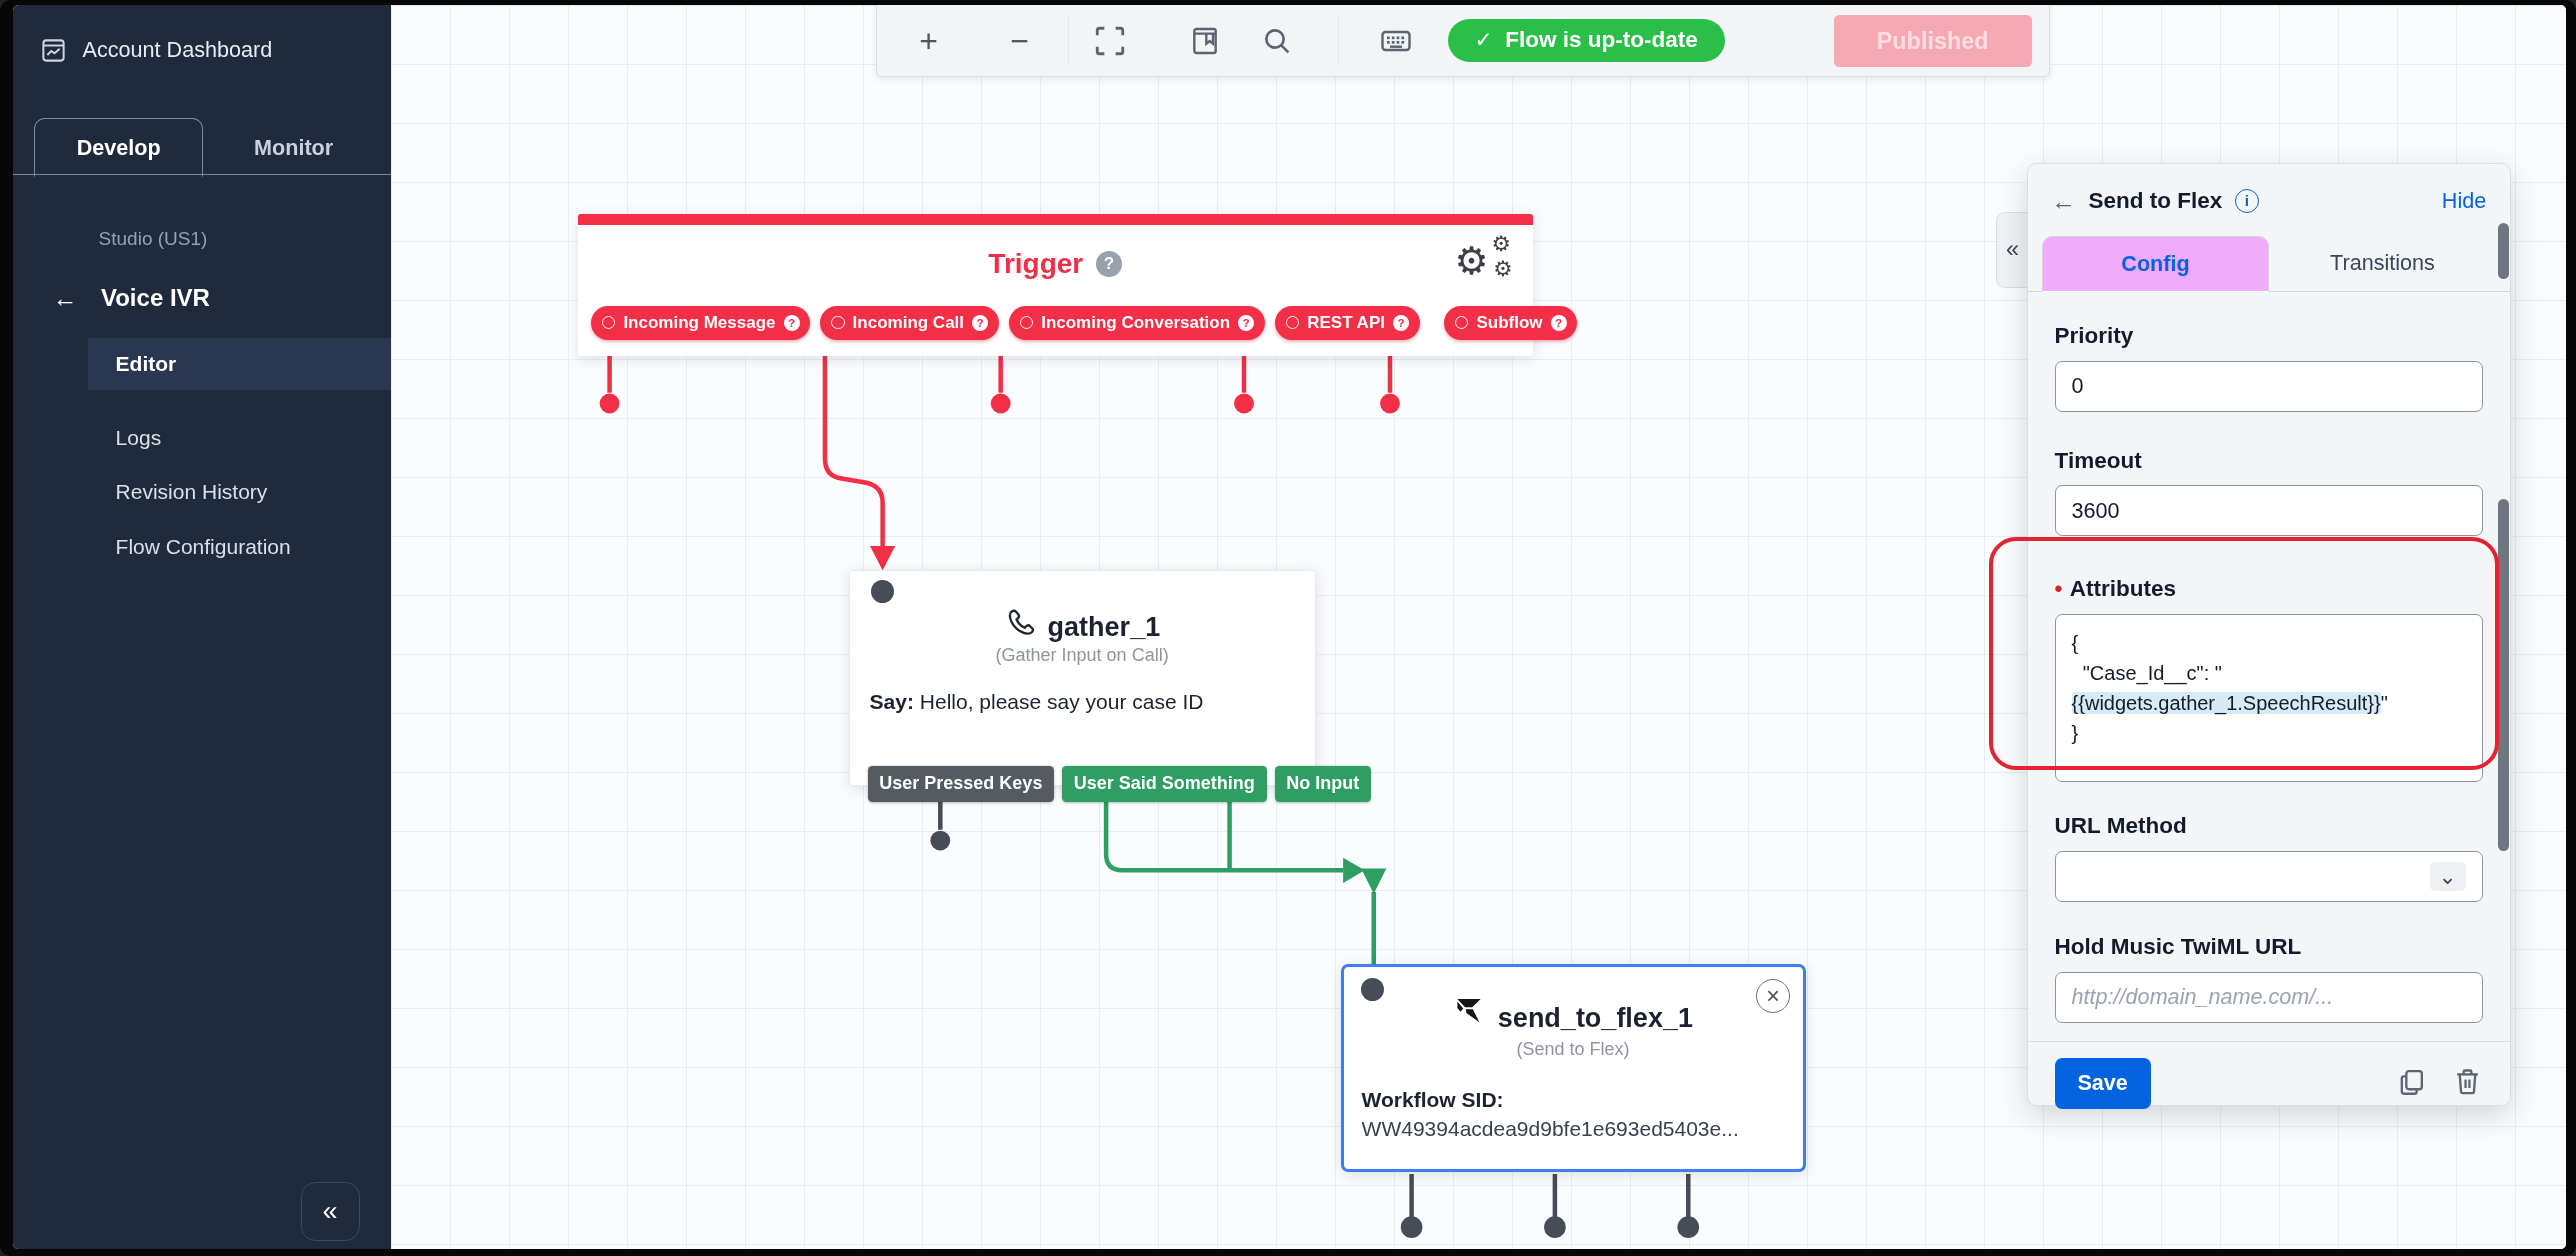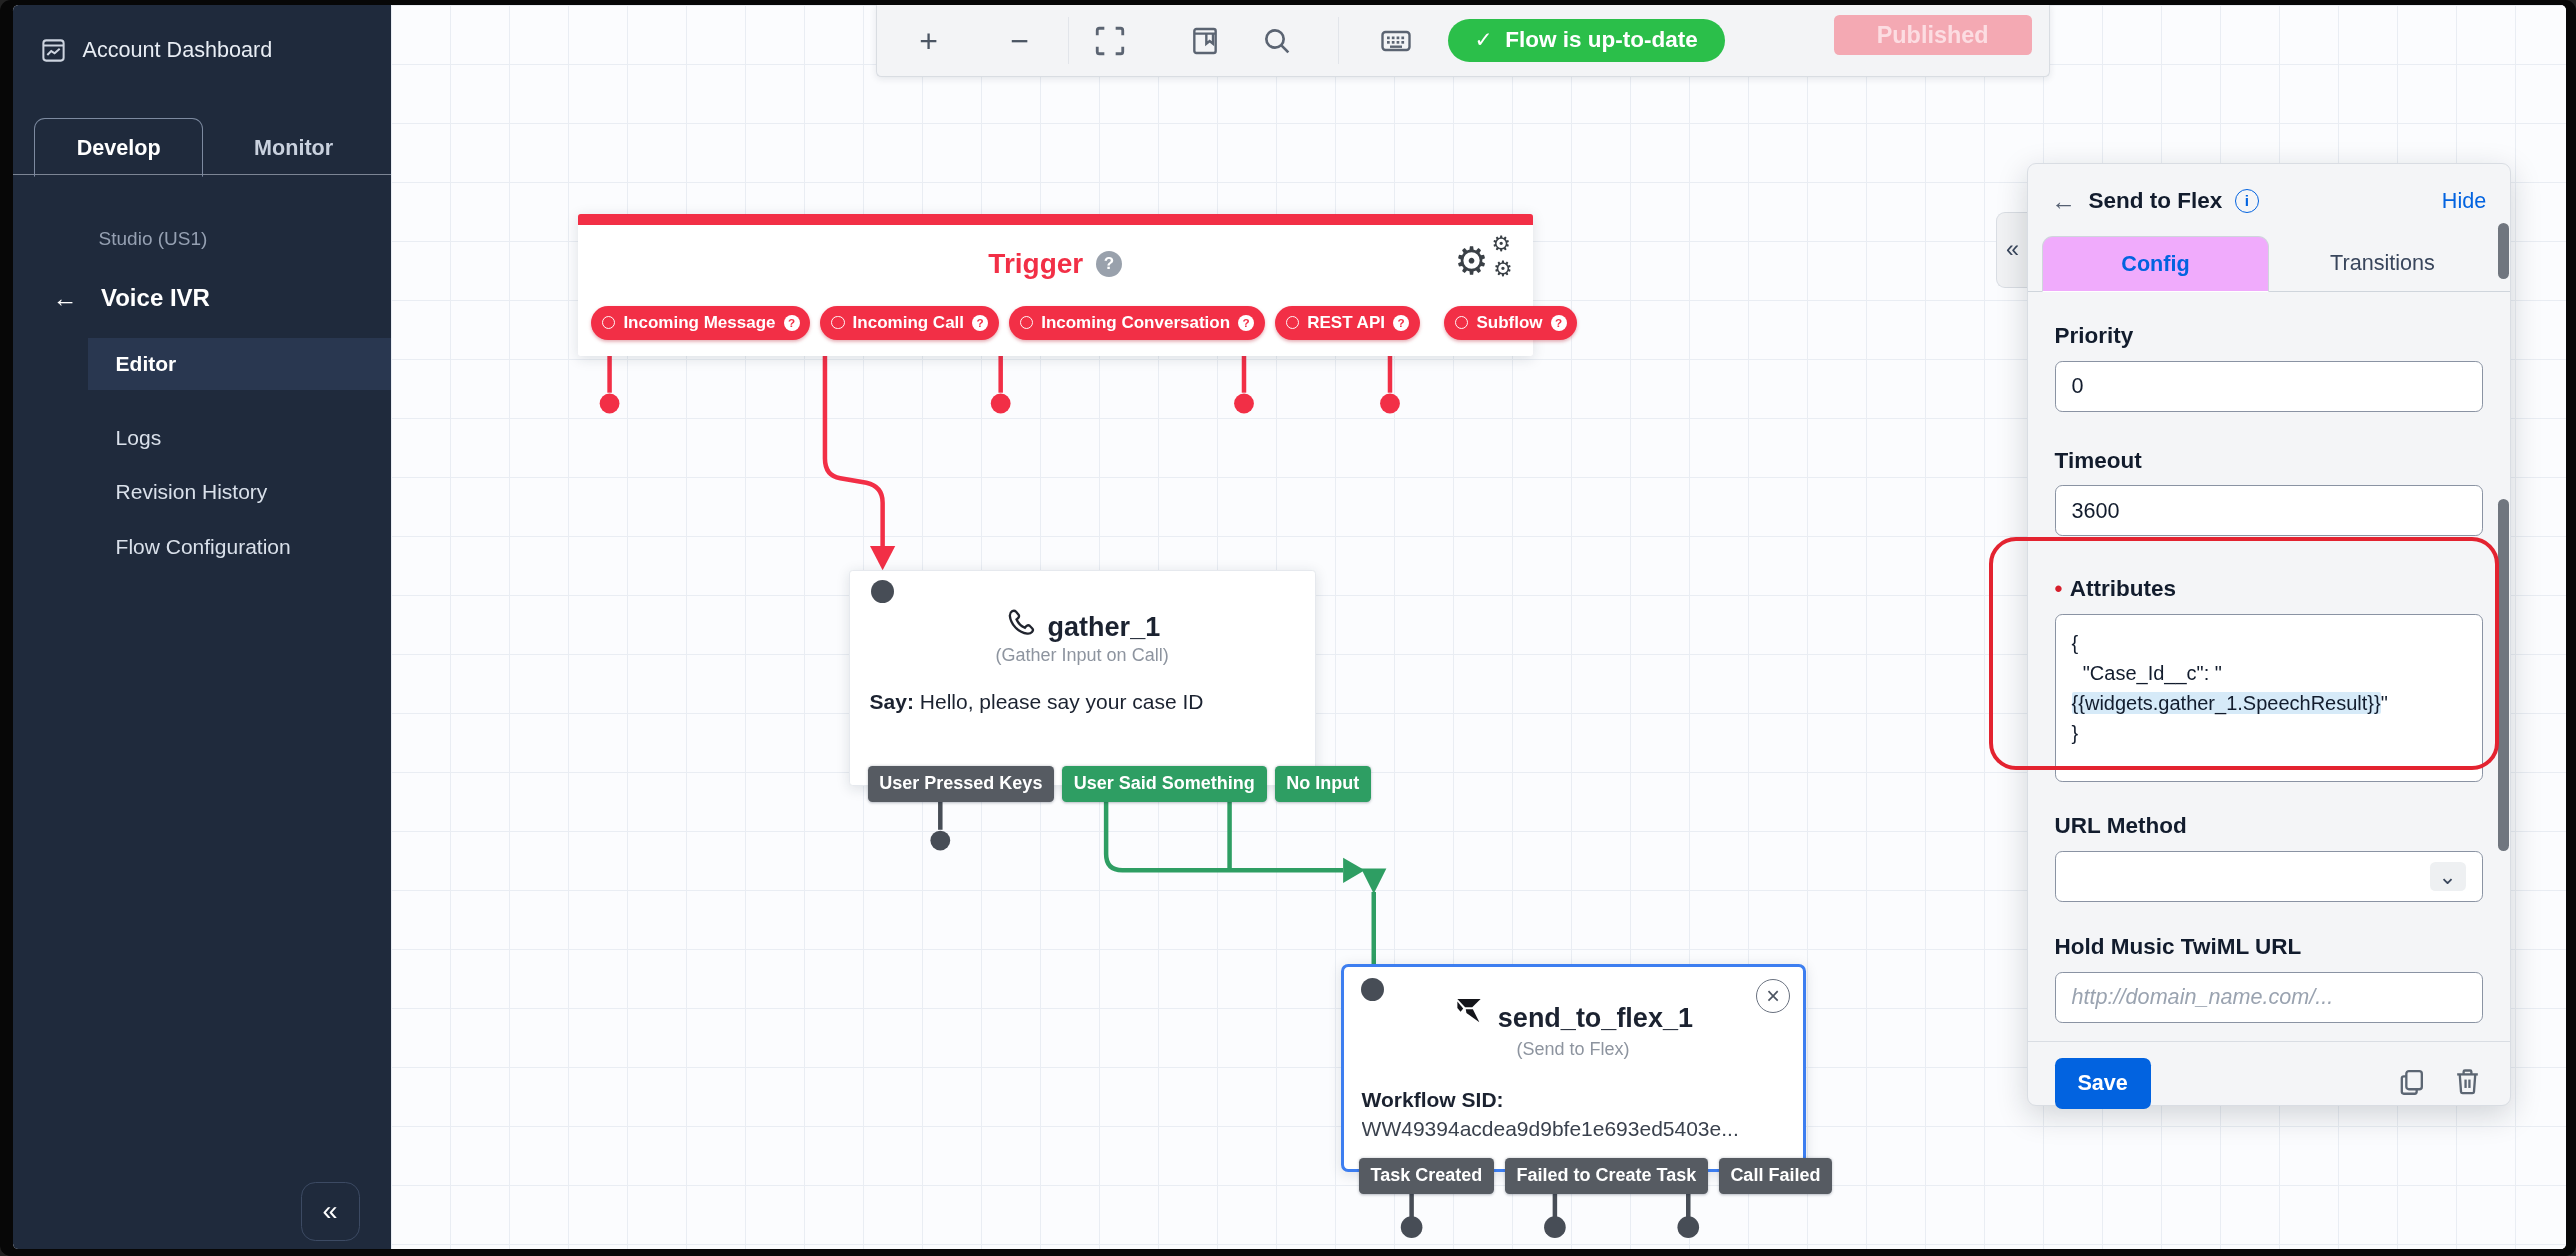--- a/index.html
+++ b/index.html
@@ -31,21 +31,21 @@
   .nav-item.active{background:var(--sidebarActive,#293750);font-weight:bold;color:#fff;}
   .collapse-btn{position:absolute;left:288px;top:1177px;width:59px;height:59px;border-radius:14.4px;border:1.8px solid #3c4a63;background:transparent;color:#fff;font-size:27px;display:flex;align-items:center;justify-content:center;cursor:pointer;}
 
   
   .toolbar{position:absolute;left:863px;top:0;width:1174px;height:72px;background:#f3f4f6;border:0.9px solid #d9dde2;border-top:none;border-radius:0 0 5.4px 5.4px;box-shadow:0 1.8px 7.2px rgba(25,35,55,.10);z-index:5;}
   .tb-icon{position:absolute;top:0;height:72px;display:flex;align-items:center;justify-content:center;color:#5b6472;cursor:pointer;}
   .tb-sep{position:absolute;top:12.6px;height:47px;width:0.9px;background:#e2e5ea;}
   .tb-glyph{font-size:32px;line-height:1;color:#4b5563;}
   .status-pill{position:absolute;left:571px;top:14.4px;height:43px;padding:0 27px;background:var(--statusGreen,#2bbf4a);border-radius:23.4px;display:flex;align-items:center;gap:12.6px;color:#fff;font-size:22.5px;font-weight:bold;}
   .status-pill .chk{font-size:21.6px;font-weight:normal;}
-  .published-btn{position:absolute;left:957px;top:10.8px;width:198px;height:40px;background:var(--published,#f4a9b3);color:#fcdde2;border:none;border-radius:5.4px;font-size:23.4px;font-weight:bold;cursor:default;}
+  .published-btn{position:absolute;left:957px;top:10.8px;width:198px;height:52px;background:var(--published,#f4a9b3);color:#fcdde2;border:none;border-radius:5.4px;font-size:23.4px;font-weight:bold;cursor:default;}
 
   
   .card{position:absolute;background:#fff;box-shadow:0 2.7px 12.6px rgba(25,35,55,.13);z-index:3;}
   .trigger-card{left:565px;top:209px;width:955px;height:142px;border-radius:2.7px;}
   .trigger-bar{height:11.7px;background:var(--red,#f22f46);border-radius:2.7px 2.7px 0 0;}
   .trigger-head{position:absolute;left:0;right:0;top:34px;display:flex;justify-content:center;align-items:center;gap:12.6px;}
   .trigger-title{color:var(--red,#f22f46);font-size:28px;font-weight:bold;}
   .help-badge{width:26px;height:26px;border-radius:50%;background:#99a1ac;color:#fff;font-size:17px;font-weight:bold;display:flex;align-items:center;justify-content:center;cursor:pointer;}
   .gears{position:absolute;right:20px;top:21.6px;width:58px;height:47px;color:#3a4046;cursor:pointer;}
   .gears .g1{position:absolute;left:0;top:7.2px;font-size:38px;line-height:1;}
@@ -215,25 +215,20 @@
             <path d="M3 3 H21 L14.5 9.5 H9 Z"></path>
             <path d="M9.5 11 H15 L20 21 L10 14 Z"></path>
             <path d="M3 5 L7.5 10.5 L5.5 13 L3 10 Z"></path>
           </svg>
       <span class="w-title">send_to_flex_1</span>
     </div>
     <div class="close-circ">×</div>
     <div class="w-sub" style="top:72px;">(Send to Flex)</div>
     <div class="wf-label">Workflow SID:</div>
     <div class="wf-sid">WW49394acdea9d9bfe1e693ed5403e...</div>
-    <div class="tag-row" style="left:15.3px;top:191px;gap:10.8px;">
-      <div class="tag dark">Task Created</div>
-      <div class="tag dark">Failed to Create Task</div>
-      <div class="tag dark">Call Failed</div>
-    </div>
   </div>
   <div class="entry-dot" style="left:1348px;top:973px;"></div>
 
   <aside class="sidebar">
     <div class="acct">
       <svg width="27" height="27" viewBox="0 0 24 24" fill="none" stroke="#cdd4df" stroke-width="1.8">
             <rect x="3" y="3" width="18" height="18" rx="2.5"></rect>
             <path d="M3 7.5 H21"></path>
             <path d="M6.5 16 L10 12.5 L13 14.5 L17.5 10.5"></path>
           </svg>

